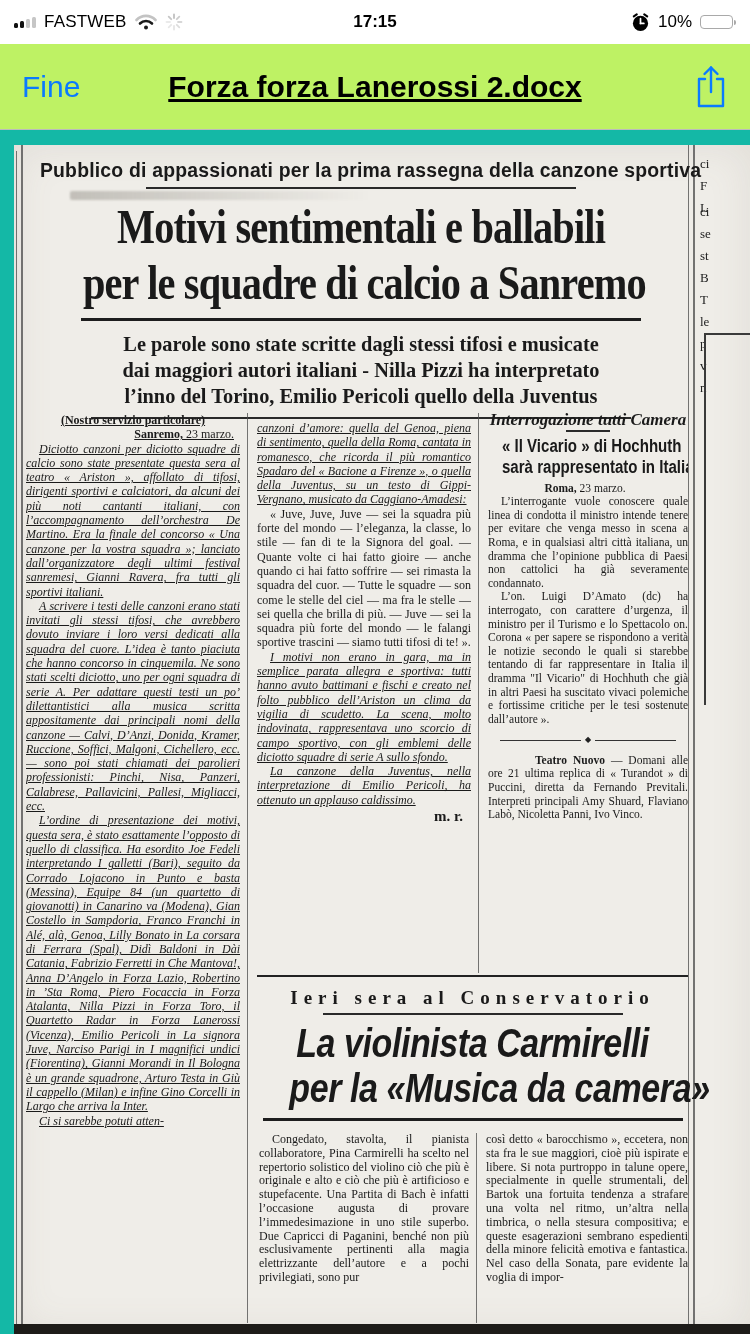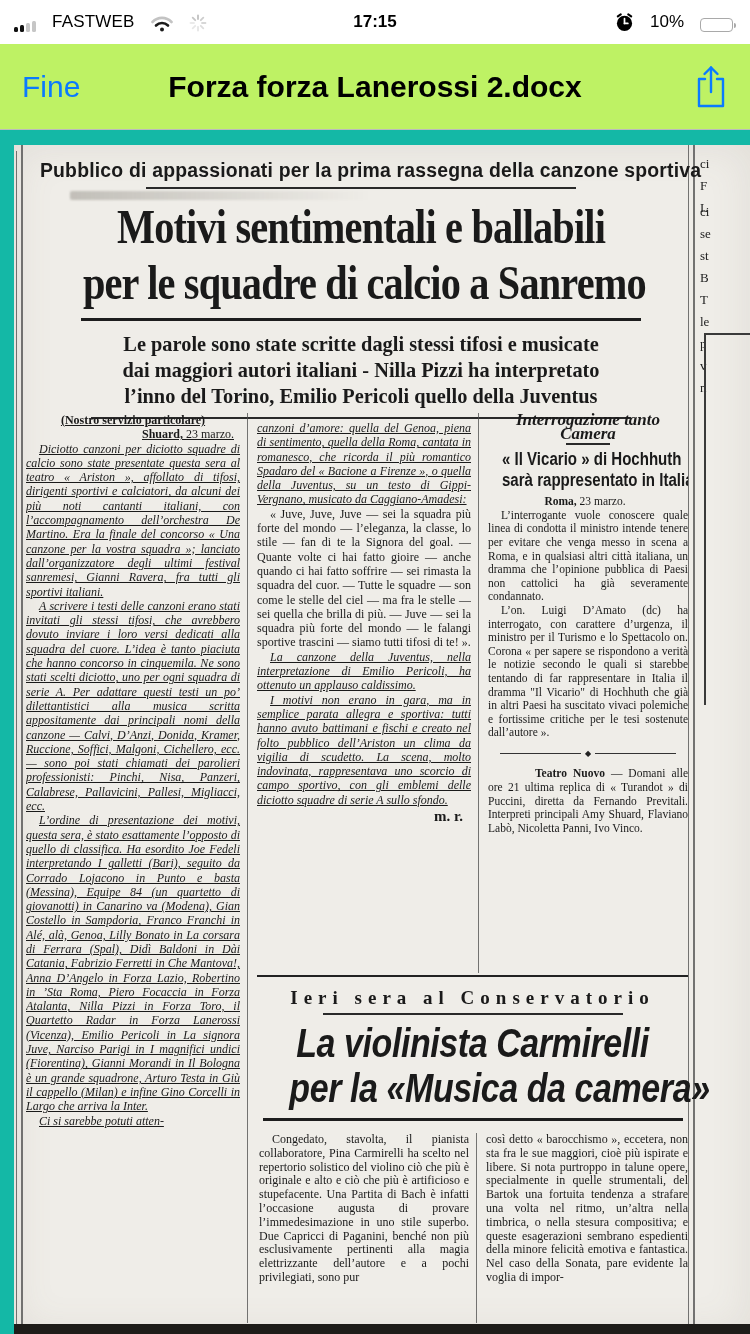--- a/index.html
+++ b/index.html
@@ -1,38 +1,38 @@
 <!DOCTYPE html>
 <html><head>
 <meta charset="utf-8">
 <style>
   html,body{margin:0;padding:0;background:#fff;}
   body{width:750px;height:1334px;overflow:hidden;font-family:"Liberation Sans",sans-serif;-webkit-font-smoothing:antialiased;position:relative;}
 
   
   .status-bar{height:44px;display:flex;align-items:center;justify-content:space-between;padding:0 14px;background:#fff;font-size:17px;color:#000;}
-  .sb-left,.sb-right{display:flex;align-items:flex-end;gap:16px;}
+  .sb-left,.sb-right{display:flex;align-items:center;gap:8px;}
   .sb-center{position:absolute;left:0;right:0;text-align:center;font-weight:bold;font-size:17px;pointer-events:none;}
   .sig{display:flex;align-items:flex-end;gap:2px;height:12px;}
   .sig i{display:block;width:4px;border-radius:1.5px;}
   .sig i:nth-child(1){height:5px;background:#101010;}
   .sig i:nth-child(2){height:7px;background:#101010;}
   .sig i:nth-child(3){height:9px;background:#c6c6c6;}
   .sig i:nth-child(4){height:11px;background:#c6c6c6;}
   .carrier{font-size:17px;letter-spacing:.2px;}
   .battery{display:flex;align-items:center;gap:1px;}
   .batt-body{width:33px;height:14px;border:1px solid #a9a9a9;border-radius:4px;padding:1px;box-sizing:border-box;}
   .batt-fill{width:5px;height:100%;background:#ff3b30;border-radius:1.5px;}
   .batt-tip{width:2px;height:5px;background:#a9a9a9;border-radius:0 2px 2px 0;}
   .pct{font-size:17px;}
 
   
   .nav-bar{height:85px;display:flex;align-items:center;background:#bef264;border-bottom:1px solid #bcbcbc;position:relative;padding:0 22px;}
   .nav-done{color:#0a7aff;font-size:30px;z-index:2;}
-  .nav-title{position:absolute;left:0;right:0;text-align:center;font-size:30px;font-weight:bold;color:#000;pointer-events:none;}
+  .nav-title{position:absolute;left:0;right:0;text-align:center;font-size:30px;font-weight:bold;color:#000;pointer-events:none;text-decoration:underline;}
   .nav-share{margin-left:auto;z-index:2;display:block;}
 
   
   .doc{position:absolute;top:130px;left:0;width:750px;height:1204px;background:#14b8a6;overflow:hidden;}
   .paper{position:absolute;left:14px;top:15px;width:736px;height:1189px;background:#efede8;color:#1a1a1a;font-family:"Liberation Serif",serif;overflow:hidden;box-shadow:inset 0 0 40px rgba(120,110,90,.12);}
   .abs{position:absolute;}
   .vrule{position:absolute;width:1px;background:#4a4a4a;opacity:.75;}
   .hrule{position:absolute;background:#222;}
 
   
@@ -153,37 +153,37 @@
       <div class="deck">dai maggiori autori italiani - Nilla Pizzi ha interpretato</div>
       <div class="deck">l’inno del Torino, Emilio Pericoli quello della Juventus</div>
       <div class="deckrule"></div>
     </div>
 
     <div class="vrule" style="left:233px;top:268px;height:910px;"></div>
     <div class="vrule" style="left:464px;top:268px;height:560px;"></div>
 
     <div class="col it" style="left:12px;top:268px;width:214px;height:910px;">
       <p class="byline">(Nostro servizio particolare)</p>
-      <p class="dateline"><span class="dl-city">Shuard,</span> <span>23 marzo.</span></p>
+      <p class="dateline"><span class="dl-city">Sanremo,</span> <span>23 marzo.</span></p>
       <p>Diciotto canzoni per diciotto squadre di calcio sono state presentate questa sera al teatro « Ariston », affollato di tifosi, dirigenti sportivi e calciatori, da alcuni dei più noti cantanti italiani, con l’accompagnamento dell’orchestra De Martino. Era la finale del concorso « Una canzone per la vostra squadra »; lanciato dall’organizzatore degli ultimi festival sanremesi, Gianni Ravera, fra tutti gli sportivi italiani.</p>
       <p>A scrivere i testi delle canzoni erano stati invitati gli stessi tifosi, che avrebbero dovuto inviare i loro versi dedicati alla squadra del cuore. L’idea è tanto piaciuta che hanno concorso in cinquemila. Ne sono stati scelti diciotto, uno per ogni squadra di serie A. Per adattare questi testi un po’ dilettantistici alla musica scritta appositamente dai principali nomi della canzone — Calvi, D’Anzi, Donida, Kramer, Ruccione, Soffici, Malgoni, Cichellero, ecc. — sono poi stati chiamati dei parolieri professionisti: Pinchi, Nisa, Panzeri, Calabrese, Pallavicini, Pallesi, Migliacci, ecc.</p>
       <p>L’ordine di presentazione dei motivi, questa sera, è stato esattamente l’opposto di quello di classifica. Ha esordito Joe Fedeli interpretando I galletti (Bari), seguito da Corrado Lojacono in Punto e basta (Messina), Equipe 84 (un quartetto di giovanotti) in Canarino va (Modena), Gian Costello in Sampdoria, Franco Franchi in Alé, alà, Genoa, Lilly Bonato in La corsara di Ferrara (Spal), Didì Baldoni in Dài Catania, Fabrizio Ferretti in Che Mantova!, Anna D’Angelo in Forza Lazio, Robertino in ’Sta Roma, Piero Focaccia in Forza Atalanta, Nilla Pizzi in Forza Toro, il Quartetto Radar in Forza Lanerossi (Vicenza), Emilio Pericoli in La signora Juve, Narciso Parigi in I magnifici undici (Fiorentina), Gianni Morandi in Il Bologna è un grande squadrone, Arturo Testa in Giù il cappello (Milan) e infine Gino Corcelli in Largo che arriva la Inter.</p>
       <p>Ci si sarebbe potuti atten-</p>
     </div>
 
     <div class="col" style="left:243px;top:268px;width:214px;height:558px;">
       <p class="it" style="text-indent:0;margin-top:8px;">canzoni d’amore: quella del Genoa, piena di sentimento, quella della Roma, cantata in romanesco, che ricorda il più romantico Spadaro del « Bacione a Firenze », o quella della Juventus, su un testo di Gippi-Vergnano, musicato da Caggiano-Amadesi:</p>
       <p>« Juve, Juve, Juve — sei la squadra più forte del mondo — l’eleganza, la classe, lo stile — fan di te la Signora del goal. — Quante volte ci hai fatto gioire — anche quando ci hai fatto soffrire — sei rimasta la squadra del cuor. — Tutte le squadre — son come le stelle del ciel — ma fra le stelle — sei quella che brilla di più. — Juve — sei la squadra più forte del mondo — le falangi sportive trascini — siamo tutti tifosi di te! ».</p>
+      <p class="it">I motivi non erano in gara, ma in semplice parata allegra e sportiva: tutti hanno avuto battimani e fischi e creato nel folto pubblico dell’Ariston un clima da vigilia di scudetto. La scena, molto indovinata, rappresentava uno scorcio di campo sportivo, con gli emblemi delle diciotto squadre di serie A sullo sfondo.</p>
       <p class="it">La canzone della Juventus, nella interpretazione di Emilio Pericoli, ha ottenuto un applauso caldissimo.</p>
-      <p class="it">I motivi non erano in gara, ma in semplice parata allegra e sportiva: tutti hanno avuto battimani e fischi e creato nel folto pubblico dell’Ariston un clima da vigilia di scudetto. La scena, molto indovinata, rappresentava uno scorcio di campo sportivo, con gli emblemi delle diciotto squadre di serie A sullo sfondo.</p>
       <p class="sig-line">m. r.</p>
     </div>
 
     <div class="col" style="left:474px;top:268px;width:200px;height:558px;font-size:11.5px;line-height:13.6px;">
-      <p class="cam-kicker">Interrogazione tanto Camera</p>
+      <p class="cam-kicker">Interrogazione tutti Camera</p>
       <div class="cam-krule"></div>
       <p class="cam-head">« Il Vicario » di Hochhuth</p>
       <p class="cam-head">sarà rappresentato in Italia?</p>
       <p class="dateline" style="text-align:center;margin-top:4px;"><span class="dl-city">Roma,</span> <span>23 marzo.</span></p>
       <p>L’interrogante vuole conoscere quale linea di condotta il ministro intende tenere per evitare che venga messo in scena a Roma, e in qualsiasi altri città italiana, un dramma che l’opinione pubblica di Paesi non cattolici ha già severamente condannato.</p>
       <p>L’on. Luigi D’Amato (dc) ha interrogato, con carattere d’urgenza, il ministro per il Turismo e lo Spettacolo on. Corona « per sapere se rispondono a verità le notizie secondo le quali si starebbe tentando di far rappresentare in Italia il dramma "Il Vicario" di Hochhuth che già in altri Paesi ha suscitato vivaci polemiche e fortissime critiche per le tesi sostenute dall’autore ».</p>
       <div class="divider">
           <span class="ln"></span>
           <span class="dm">◆</span>
           <span class="ln"></span>

